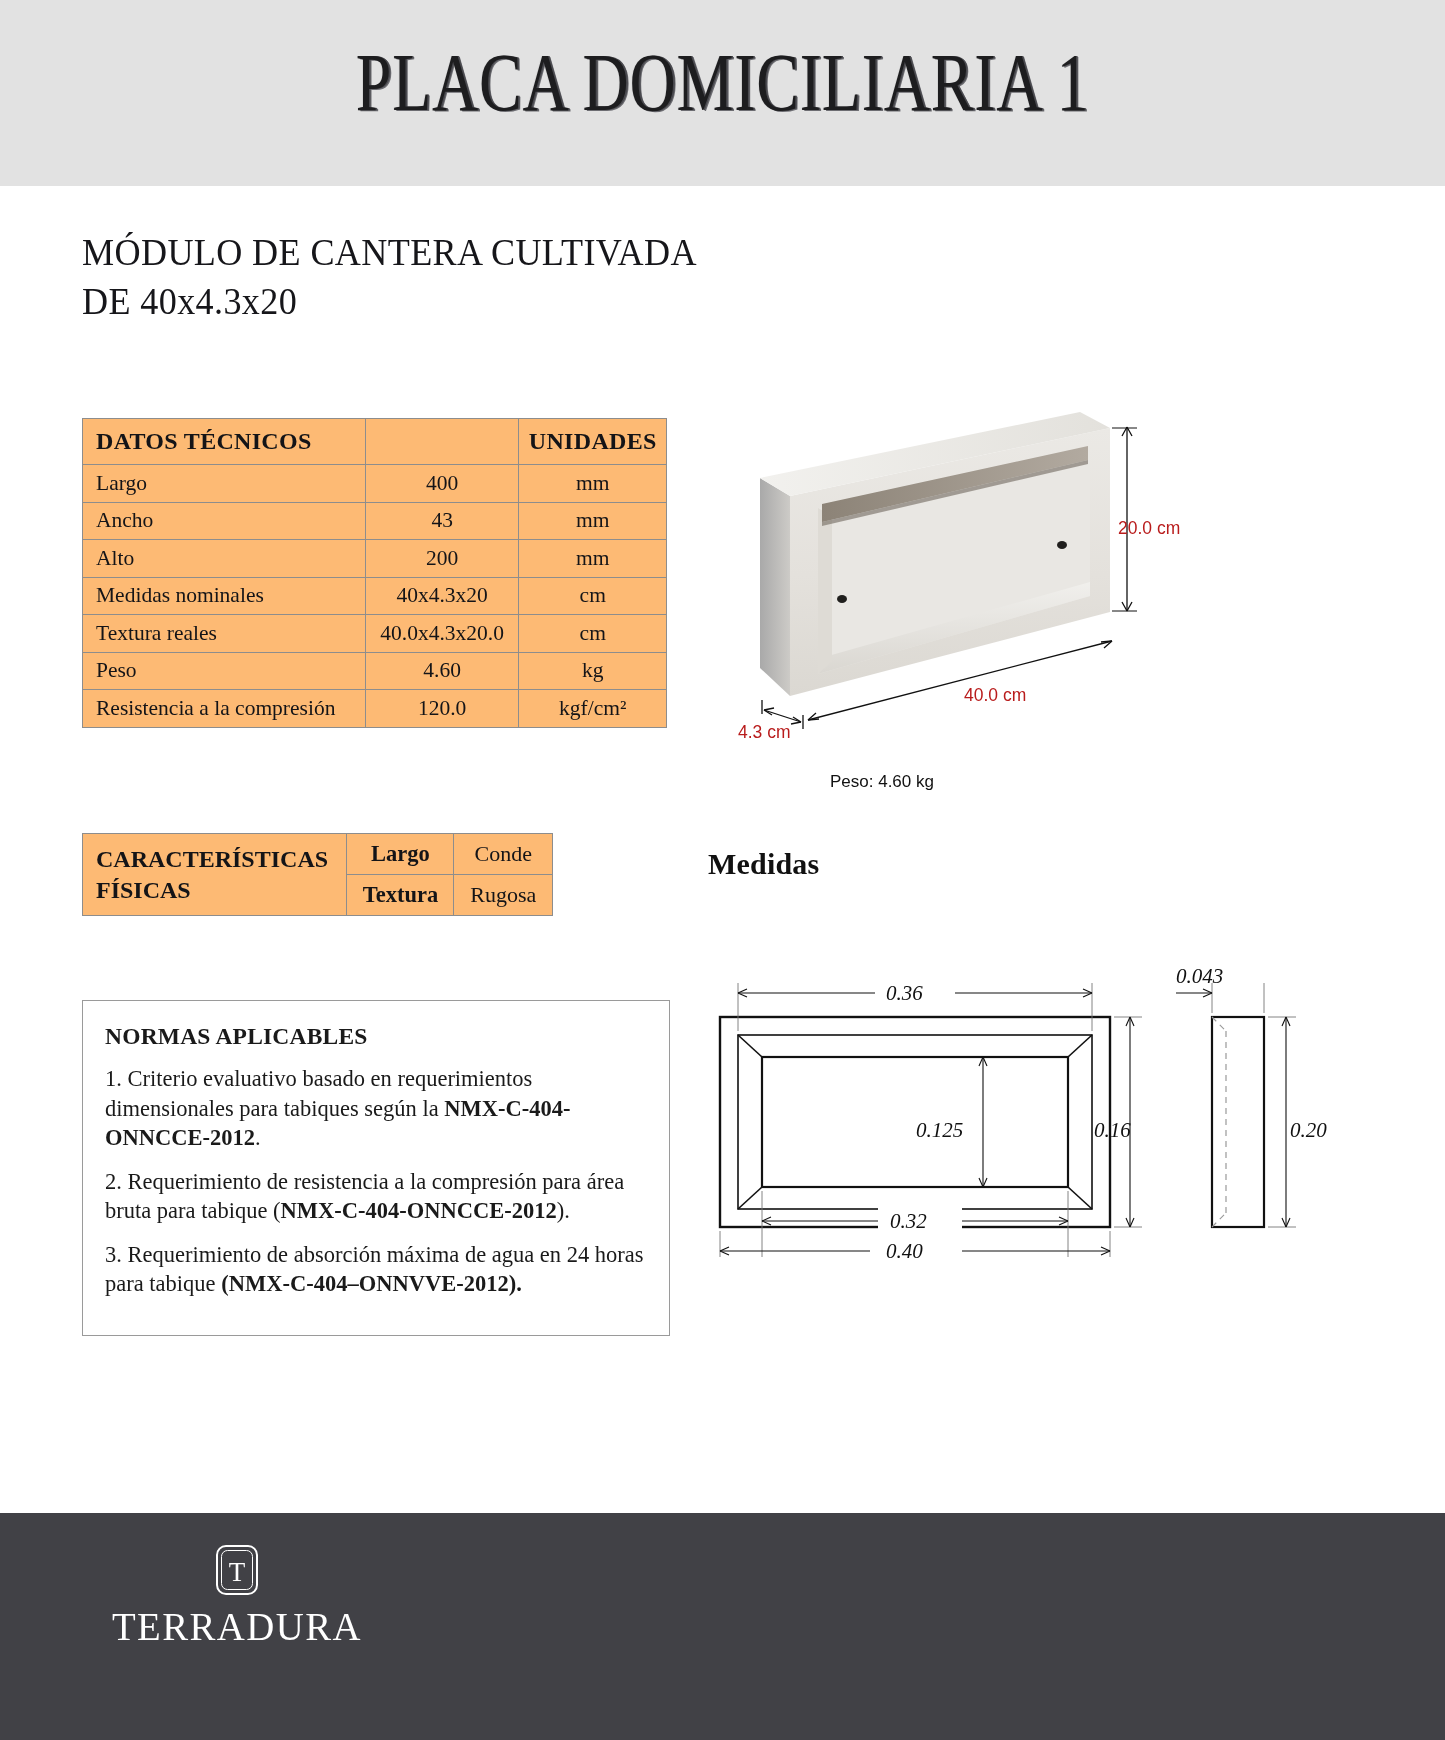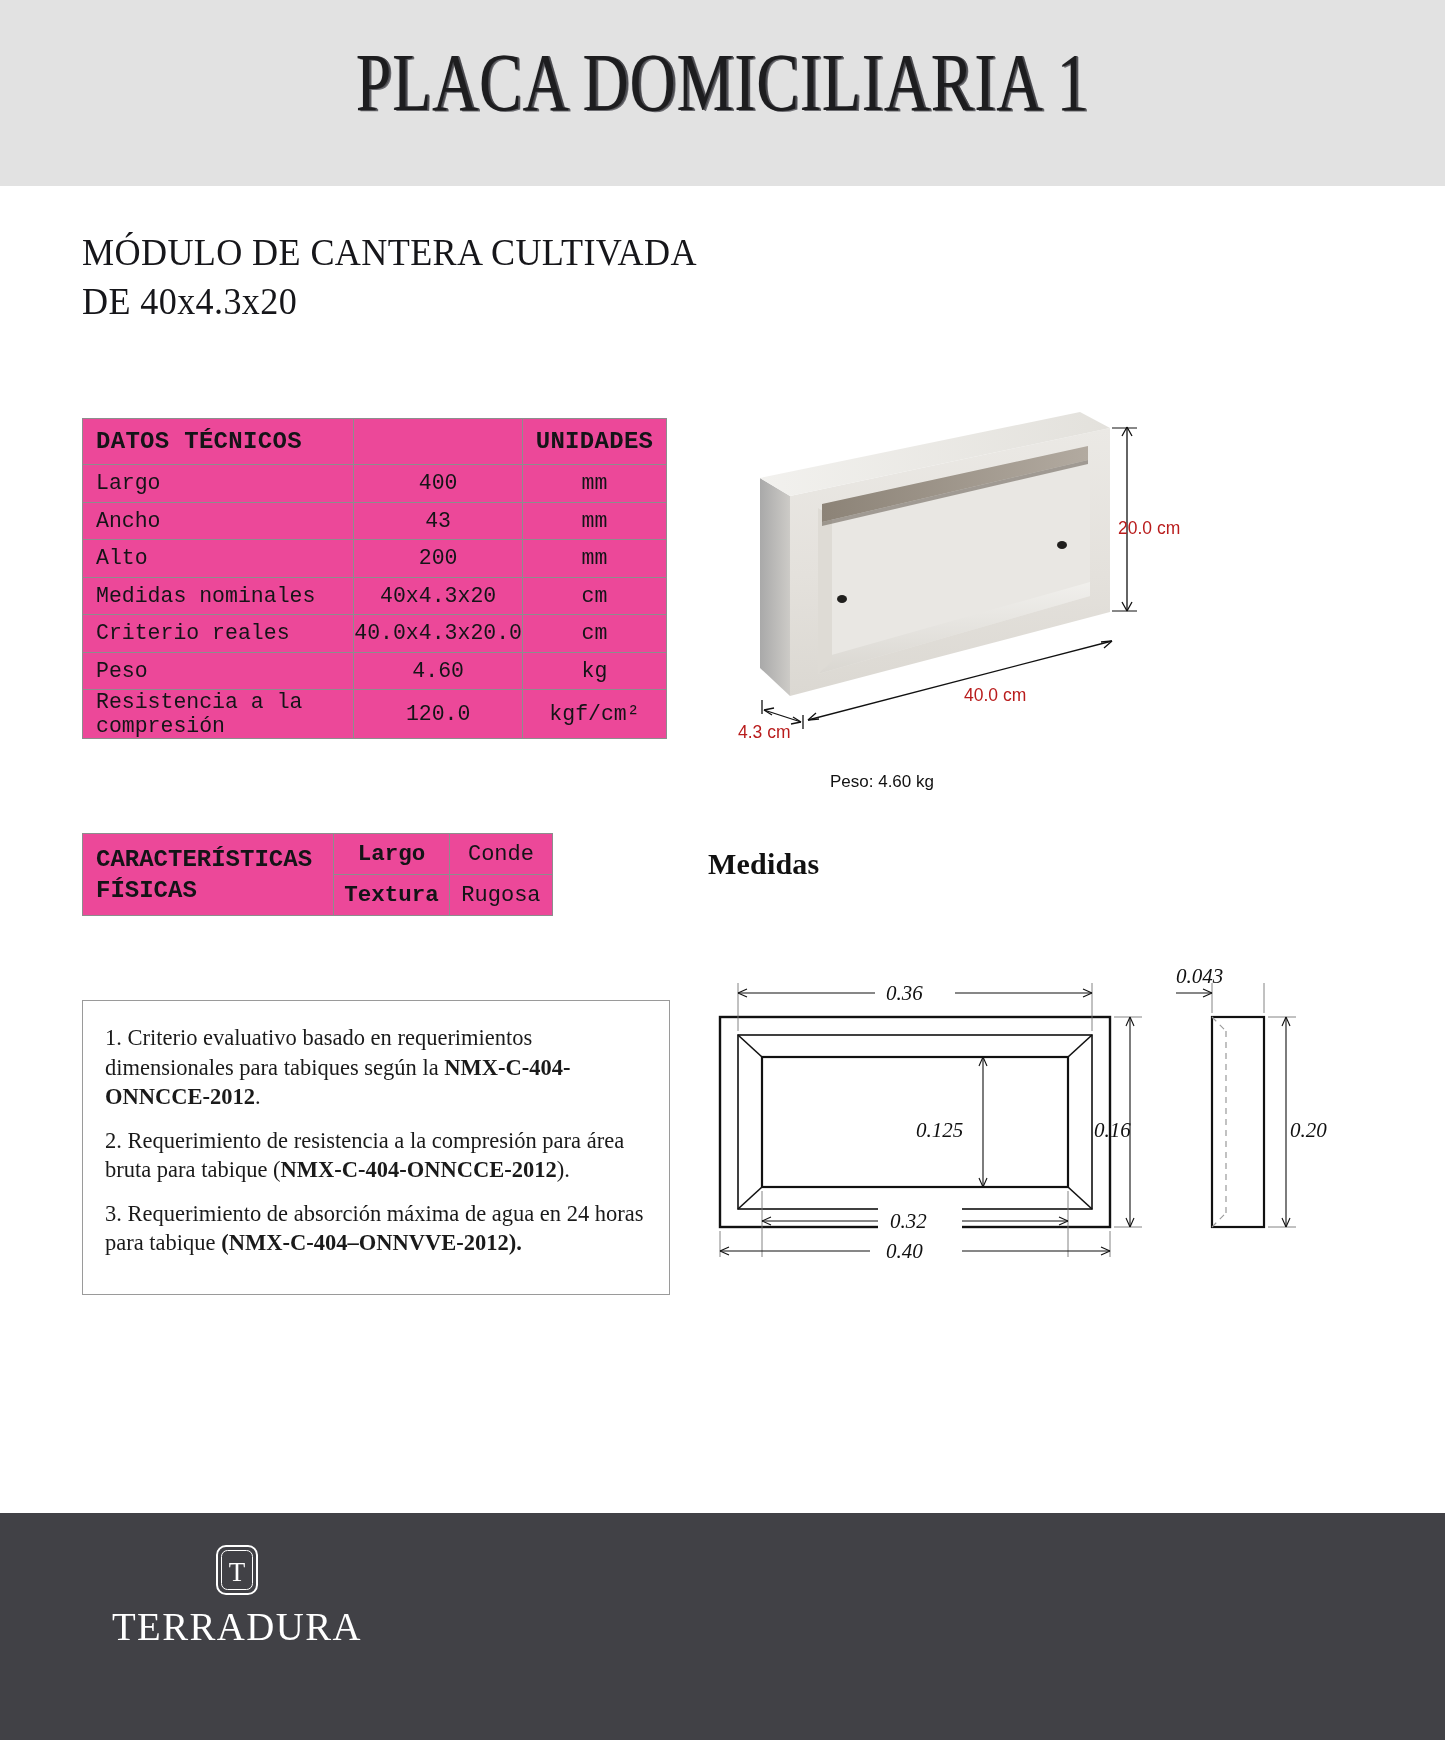--- a/index.html
+++ b/index.html
@@ -43,22 +43,21 @@
     transform:scaleX(0.95);
     transform-origin:left top;
     white-space:nowrap;
   }
   .subtitle .l2{display:block;}
 
   
   .tbl{
     position:absolute;
     border-collapse:collapse;
-    background:#ec4899;
-    font-family:Liberation Mono, monospace;
+    background:#fdba74;
   }
   .tbl td,.tbl th{
     border:1px solid #8d8d8d;
     font-weight:400;
     font-size:21.5px;
     color:#141417;
     padding:0;
     vertical-align:middle;
   }
 
@@ -194,21 +193,21 @@
     <td class="c1">Alto</td>
     <td class="c2">200</td>
     <td class="c3">mm</td>
   </tr>
   <tr>
     <td class="c1">Medidas nominales</td>
     <td class="c2">40x4.3x20</td>
     <td class="c3">cm</td>
   </tr>
   <tr>
-    <td class="c1">Criterio reales</td>
+    <td class="c1">Textura reales</td>
     <td class="c2">40.0x4.3x20.0</td>
     <td class="c3">cm</td>
   </tr>
   <tr>
     <td class="c1">Peso</td>
     <td class="c2">4.60</td>
     <td class="c3">kg</td>
   </tr>
   <tr>
     <td class="c1">Resistencia a la compresión</td>
@@ -229,20 +228,21 @@
     <td class="fc3">Conde</td>
   </tr>
   <tr>
     <td class="fc2">Textura</td>
     <td class="fc3">Rugosa</td>
   </tr>
 </tbody>
   </table>
 
 <div class="norms">
+  <h3>NORMAS APLICABLES</h3>
   <p><span>1. Criterio evaluativo basado en requerimientos dimensionales para tabiques según la </span><b>NMX-C-404-ONNCCE-2012</b><span>.</span></p>
   <p><span>2. Requerimiento de resistencia a la compresión para área bruta para tabique (</span><b>NMX-C-404-ONNCCE-2012</b><span>).</span></p>
   <p><span>3. Requerimiento de absorción máxima de agua en 24 horas para tabique </span><b>(NMX-C-404–ONNVVE-2012).</b></p>
 </div>
 
 <div class="render-area">
   <svg width="640" height="420" viewBox="0 0 640 420">
     <defs>
       <linearGradient id="faceGrad" x1="0" y1="0" x2="0" y2="1">
         <stop offset="0%" stop-color="#ebe9e5"></stop>

